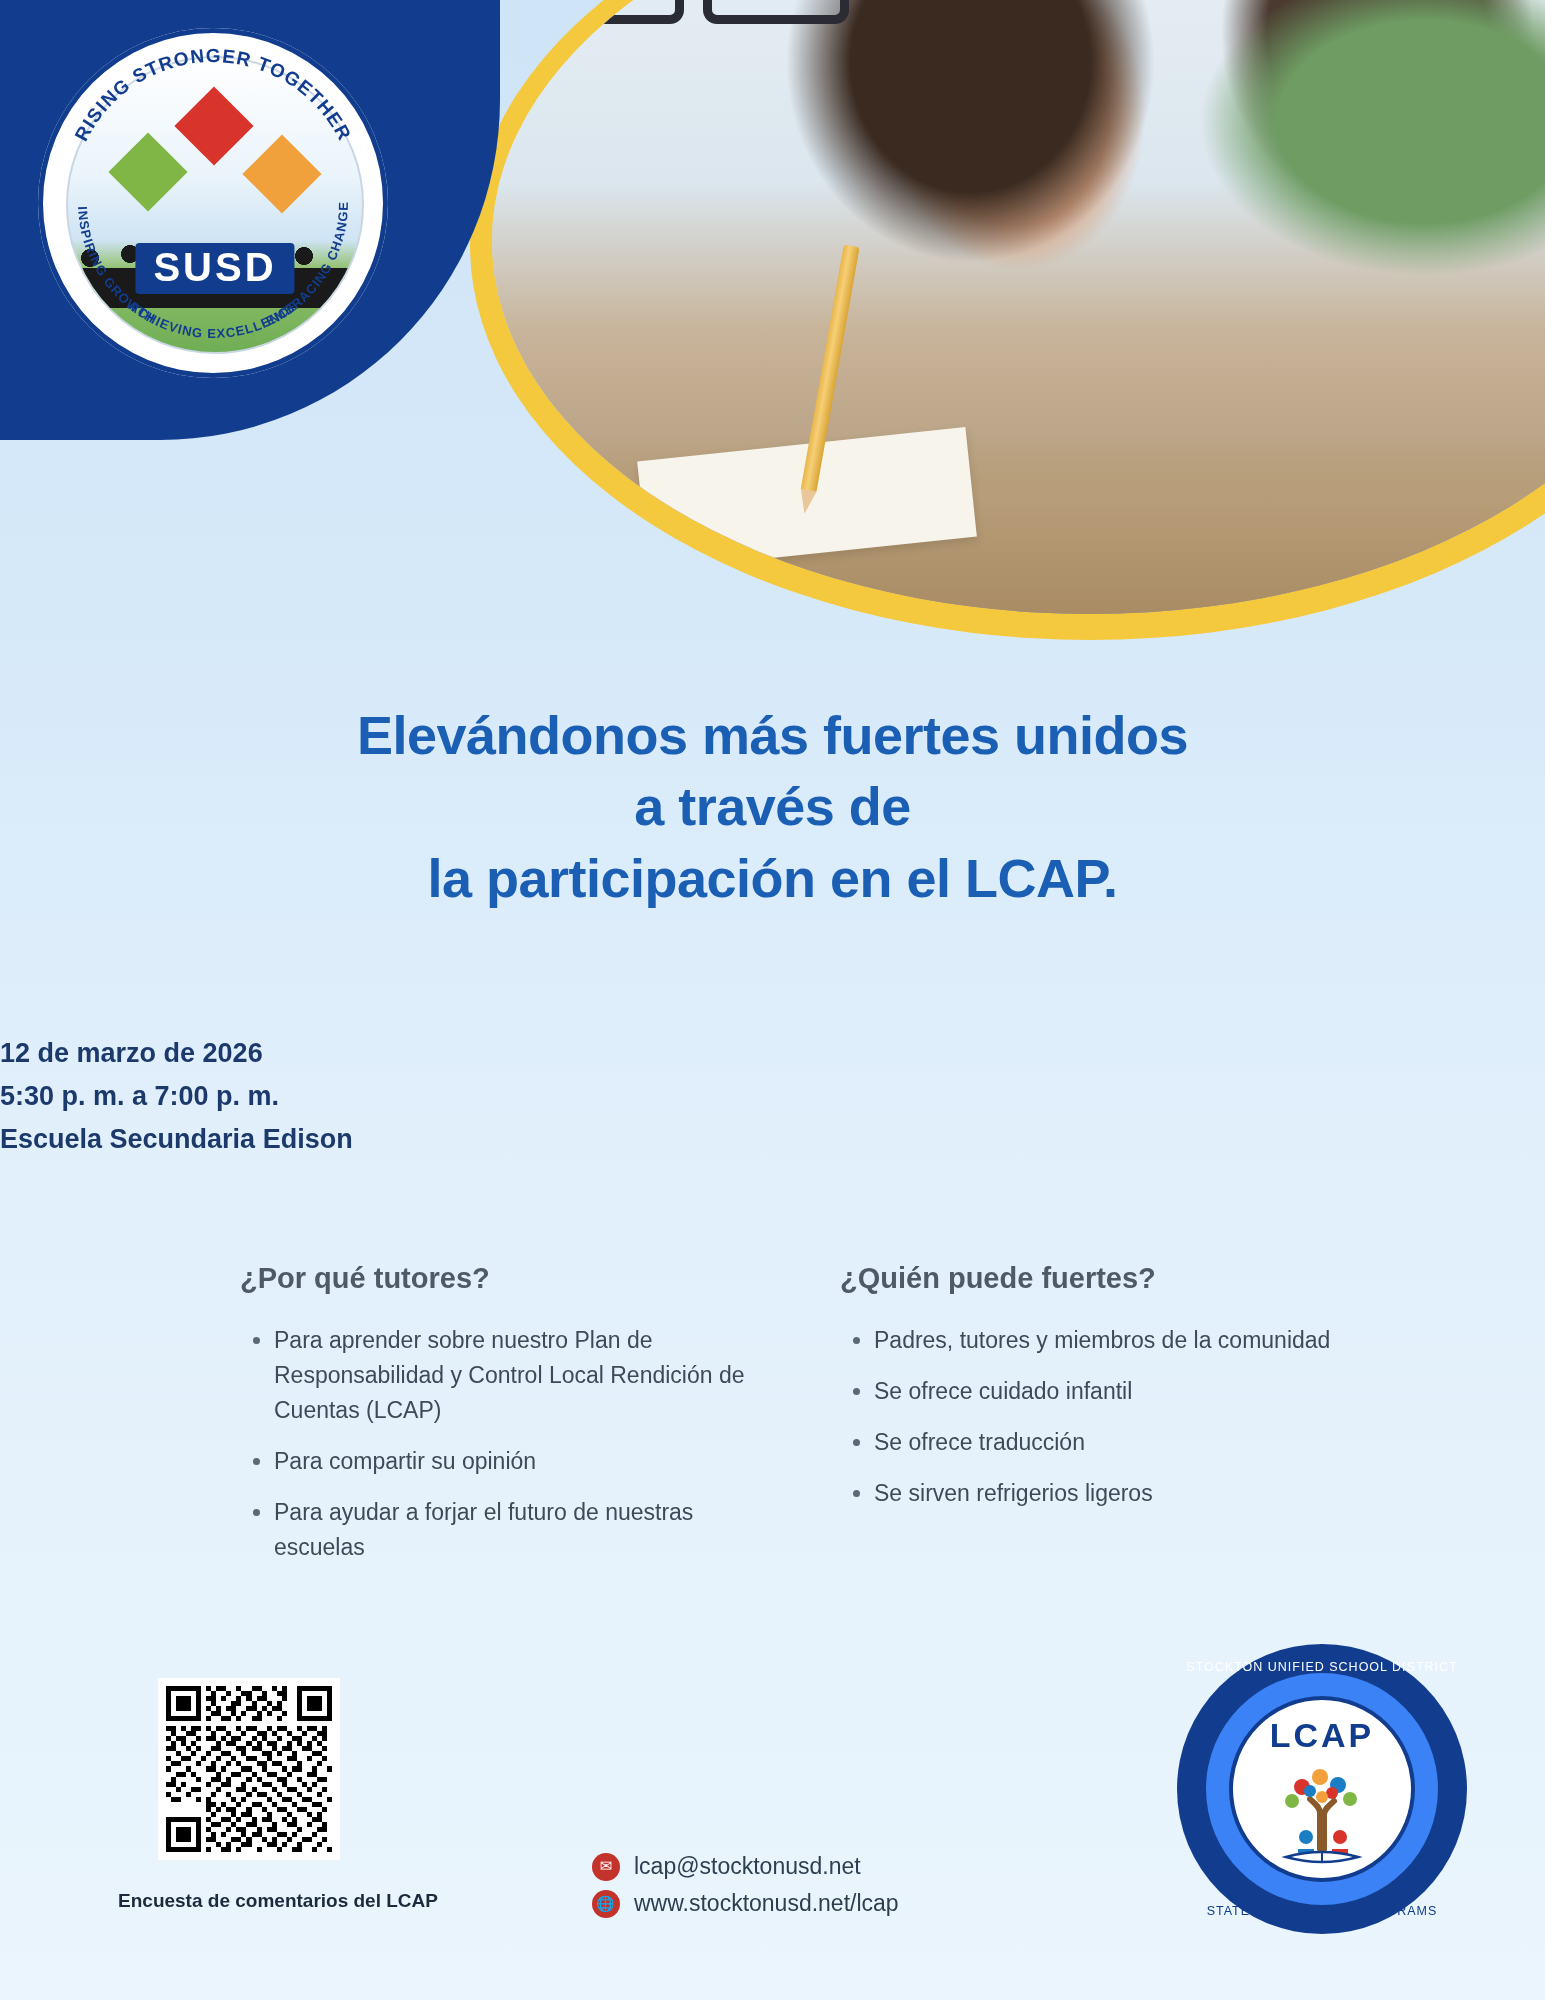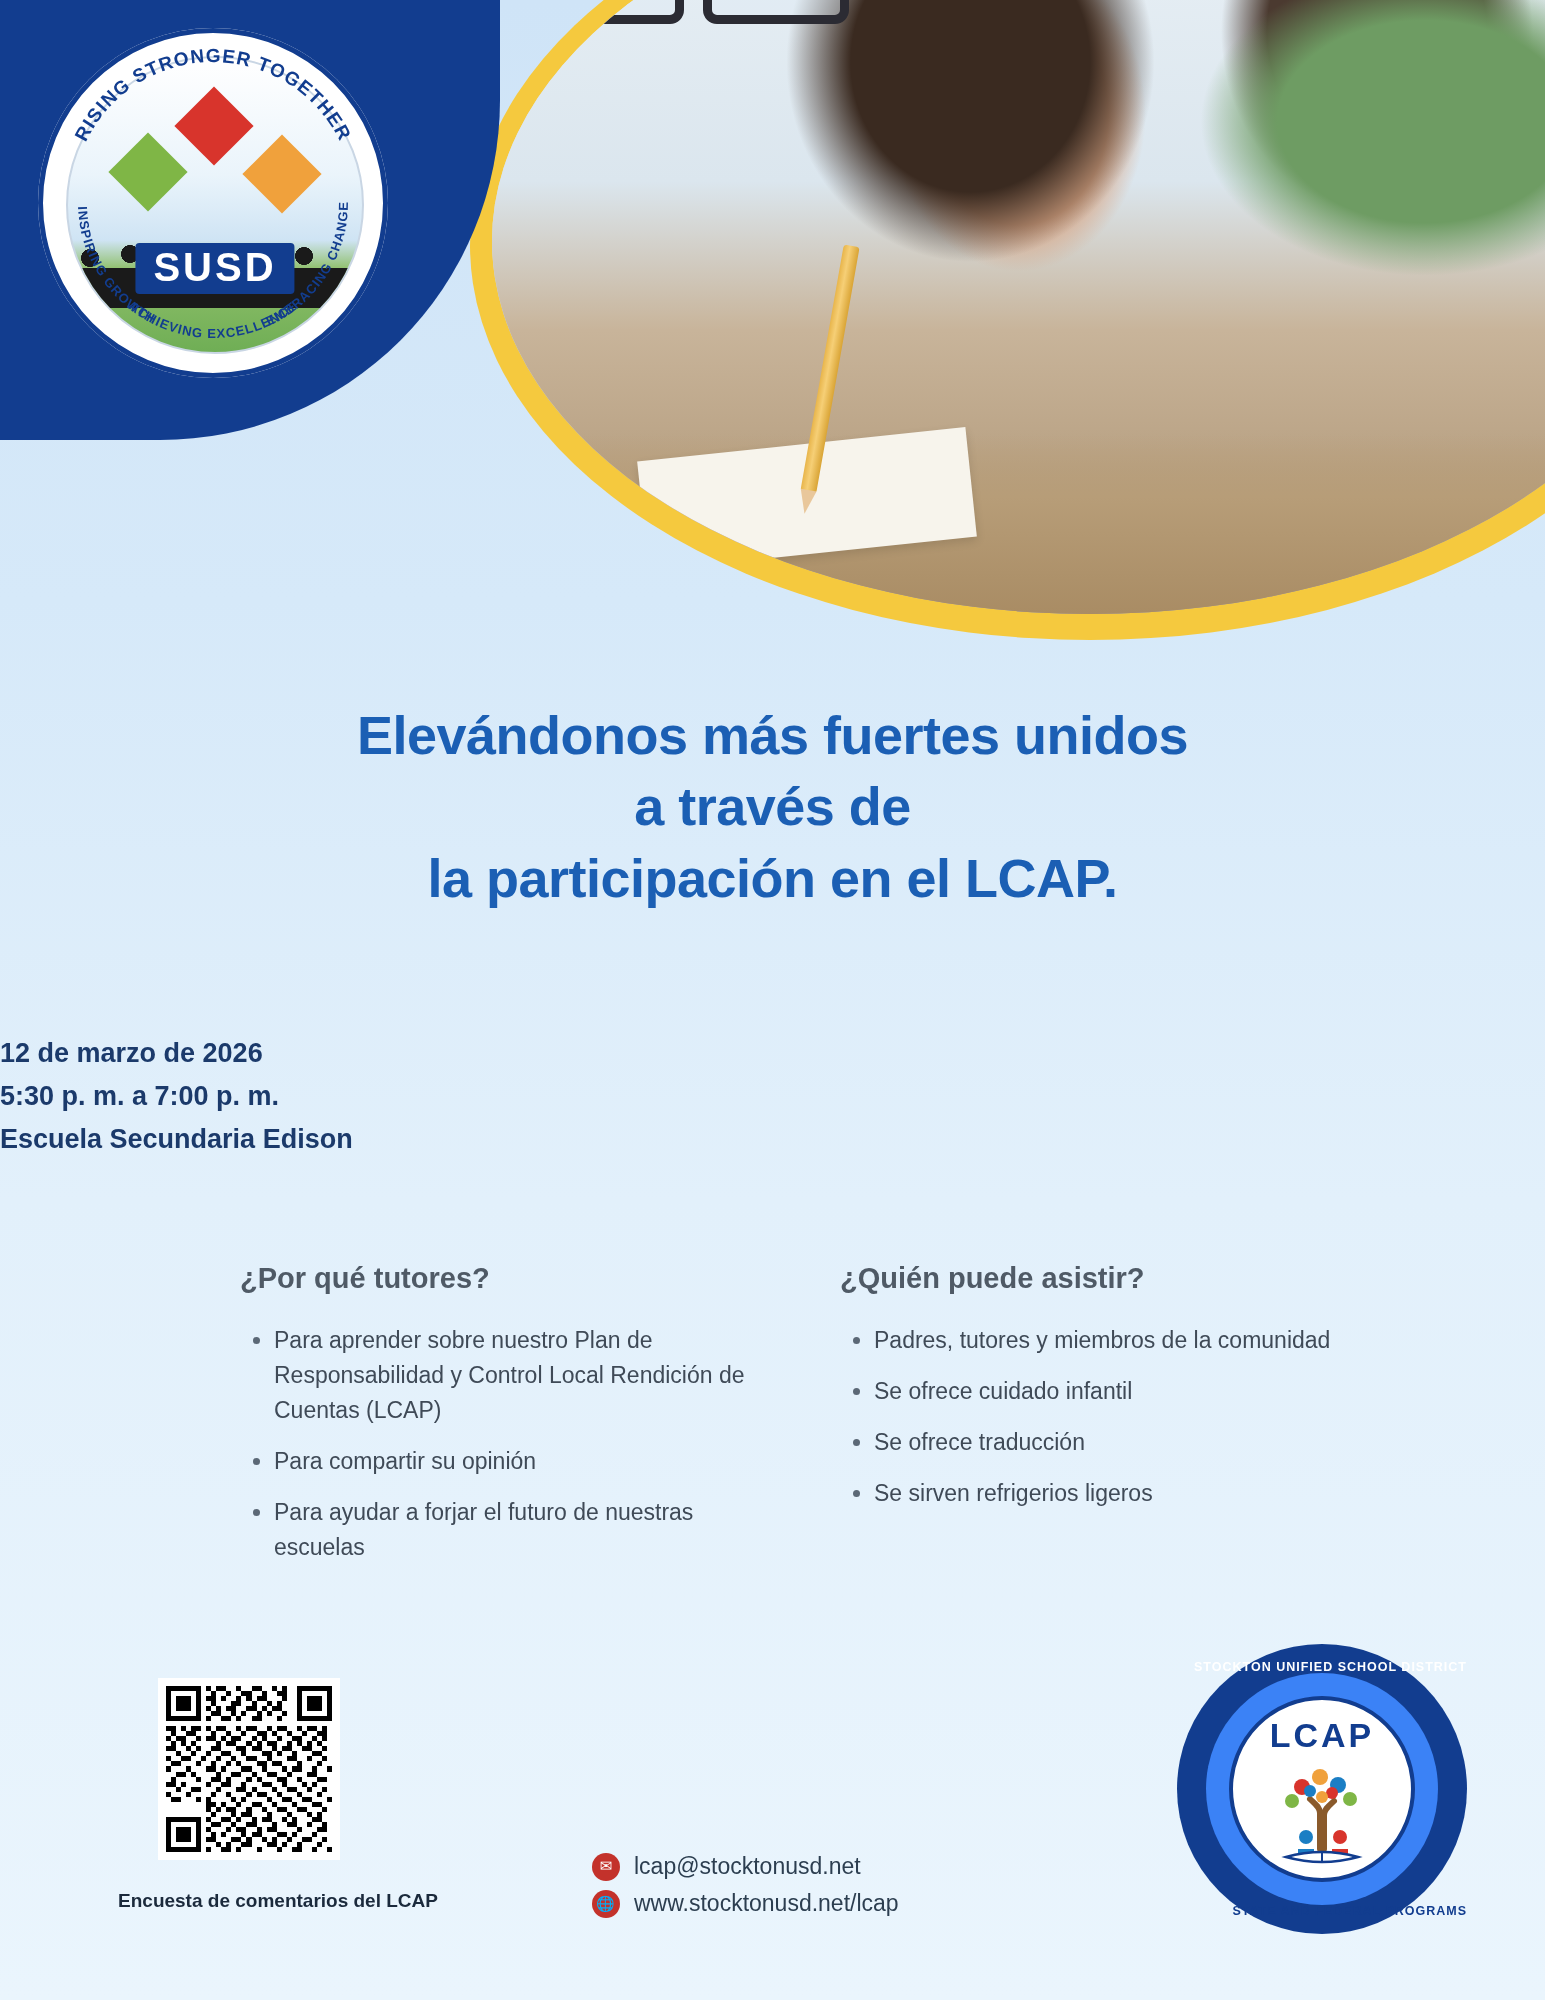--- a/index.html
+++ b/index.html
@@ -300,24 +300,24 @@
   .seal-core .lcap-word {
     color: #123d8f;
     font-size: 34px;
     font-weight: bold;
     letter-spacing: 3px;
   }
   .seal-tree { position: relative; width: 120px; height: 110px; margin-top: 2px; }
   .seal-text-top, .seal-text-bot {
     position: absolute;
     left: 0; right: 0;
-    text-align: right;
+    text-align: center;
     color: #ffffff;
     font-size: 12.5px;
-    font-weight: bold;
+    font-weight: normal;
     letter-spacing: 1px;
   }
   .seal-text-top { top: 16px; }
   .seal-text-bot { bottom: 16px; color: #123d8f; }
 </style>
 </head>
 <body>
 
 <div class="hero">
   <div class="hero-yellow"></div>
@@ -379,21 +379,21 @@
 <div class="cols">
   <div class="col">
     <div class="col-title">¿Por qué tutores?</div>
     <ul>
       <li>Para aprender sobre nuestro Plan de Responsabilidad y Control Local Rendición de Cuentas (LCAP)</li>
       <li>Para compartir su opinión</li>
       <li>Para ayudar a forjar el futuro de nuestras escuelas</li>
     </ul>
   </div>
   <div class="col">
-    <div class="col-title">¿Quién puede asistir?</div>
+    <div class="col-title">¿Quién puede fuertes?</div>
     <ul>
       <li>Padres, tutores y miembros de la comunidad</li>
       <li>Se ofrece cuidado infantil</li>
       <li>Se ofrece traducción</li>
       <li>Se sirven refrigerios ligeros</li>
     </ul>
   </div>
 </div>
 
 <div class="qr-box">

